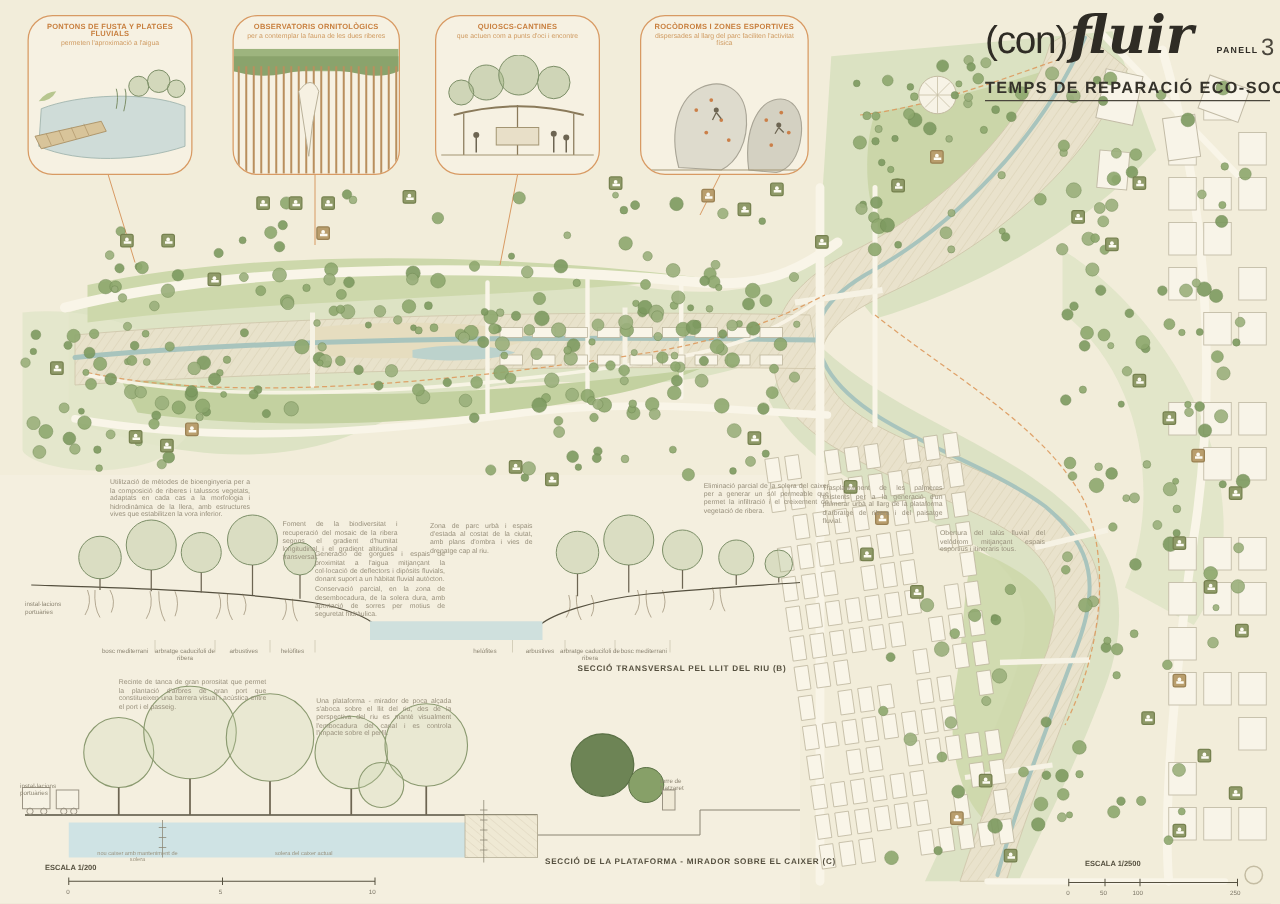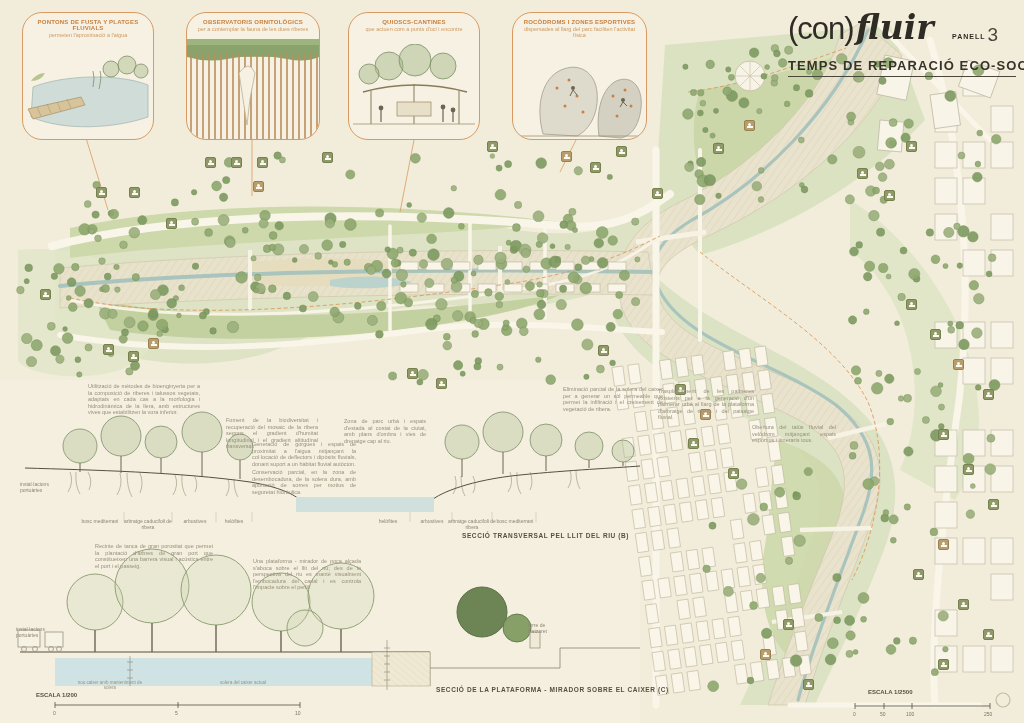--- a/index.html
+++ b/index.html
@@ -5,21 +5,21 @@
   html,body{margin:0;padding:0;background:#dcd6c6;}
   .sheet{position:relative;width:1024px;height:723px;background:#f2edda;overflow:hidden;
          font-family:"Liberation Sans",sans-serif;color:#4a463c;}
   svg{display:block;}
   .layer{position:absolute;inset:0;pointer-events:none;}
 
   
   .title-block{position:absolute;left:788px;top:8px;width:228px;text-align:left;}
   .brand-line{white-space:nowrap;line-height:40px;}
   .brand-prefix{font-family:"Liberation Sans",sans-serif;font-size:31px;font-weight:400;color:#2f2c25;letter-spacing:-1px;}
-  .brand-name{font-family:"DejaVu Serif",serif;font-style:italic;font-weight:700;font-size:33px;color:#2f2c25;margin-left:2px;}
+  .brand-name{font-family:"DejaVu Serif",serif;font-style:italic;font-weight:700;font-size:42px;color:#2f2c25;margin-left:2px;}
   .panel-label{font-size:7px;font-weight:700;letter-spacing:1px;color:#2f2c25;margin-left:14px;}
   .panel-num{font-size:19px;font-weight:400;margin-left:2px;vertical-align:-2px;}
   .subtitle{font-size:13px;font-weight:700;letter-spacing:1.1px;color:#35322a;
             border-bottom:1.5px solid #4a463c;padding-bottom:3px;margin-top:1px;white-space:nowrap;}
 
   
   .vignette{position:absolute;top:12px;height:126px;border:1.2px solid #d countless;}
   .vignette{border:1.2px solid #d89a63;border-radius:20px;background:#f6f1e2;overflow:hidden;}
   .v-head{padding:6px 6px 2px;text-align:center;}
   .v-title{font-size:6px;font-weight:700;color:#c87f3e;letter-spacing:.2px;}

